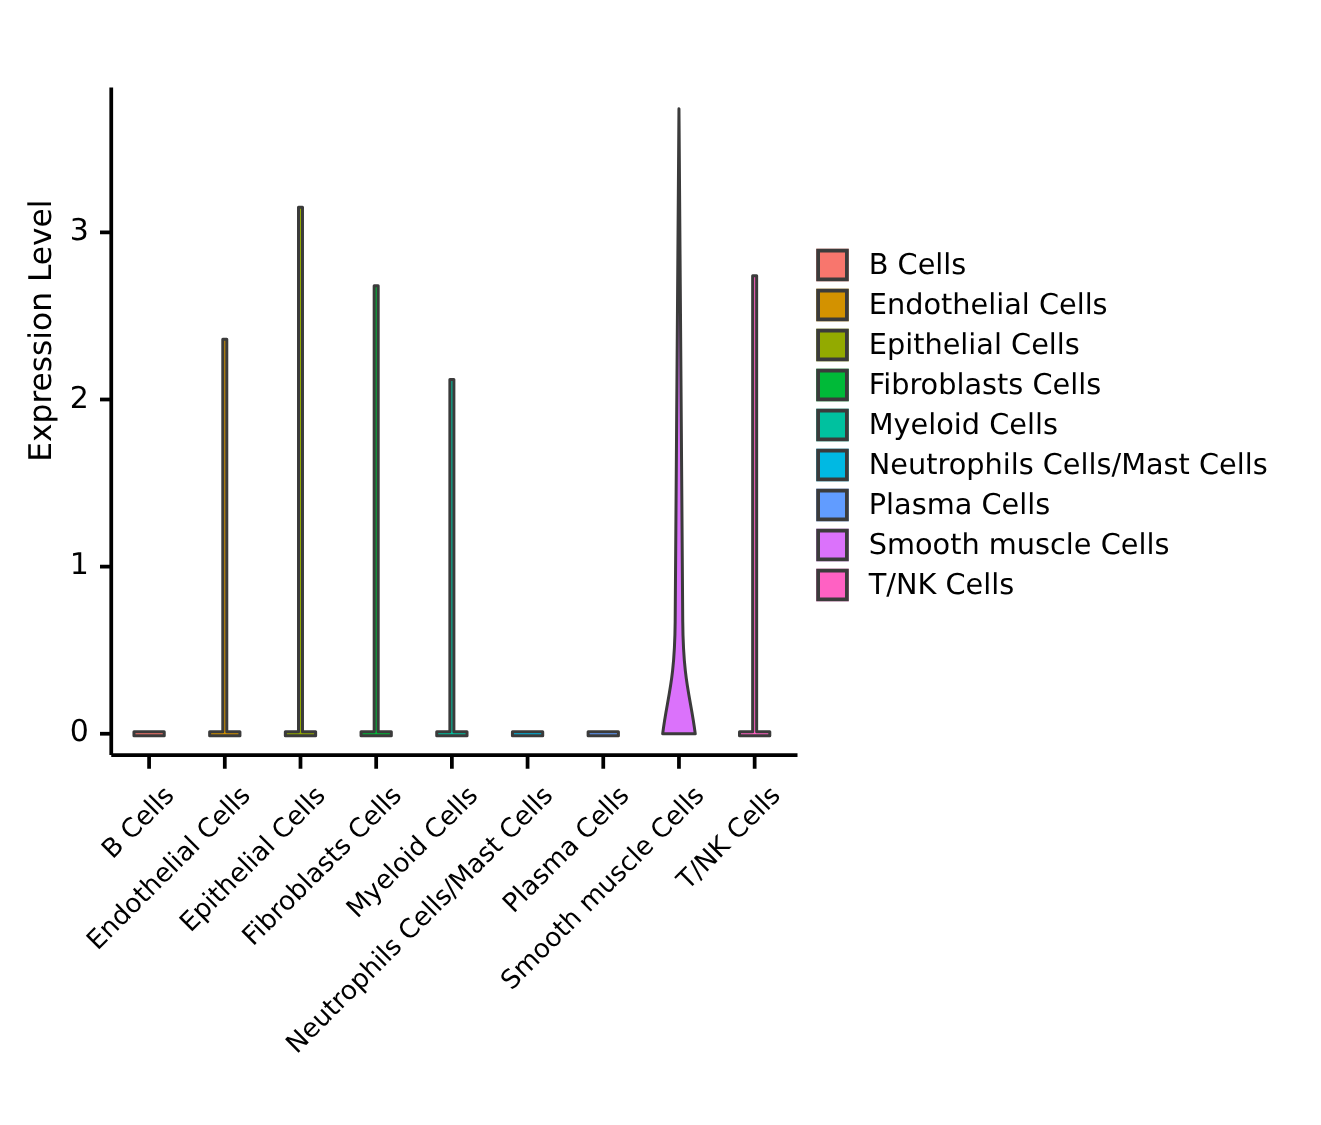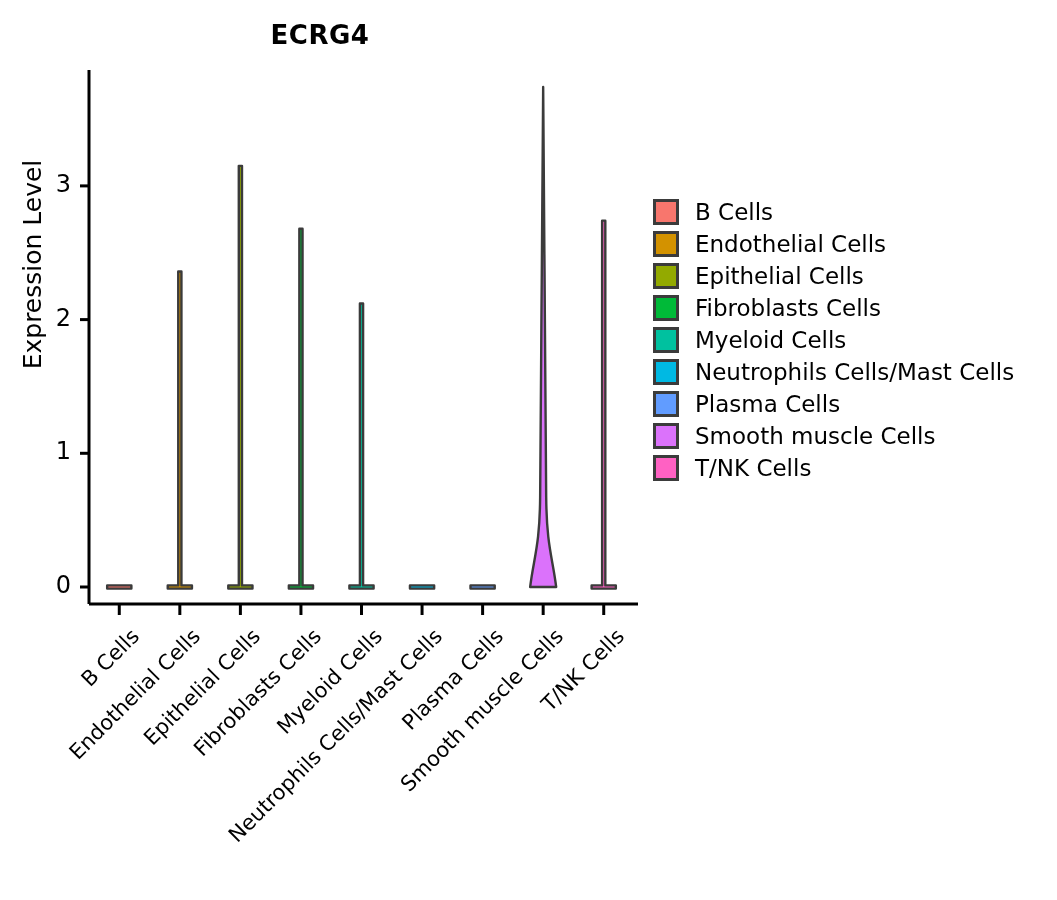--- a/index.html
+++ b/index.html
@@ -82,21 +82,20 @@
     line-height: 1;
     white-space: nowrap;
     font-family: "DejaVu Sans", sans-serif;
   }
 </style>
 </head>
 <body>
 
 <div id="figure">
 
-  <div class="plot-title">ECRG4</div>
 
   <div class="ylabel">Expression Level</div>
 
   <svg id="plot-svg" width="1057" height="900" style="position:absolute;left:0;top:0;">
       <line x1="89" y1="70" x2="89" y2="604" stroke="#000000" stroke-width="3"></line>
       <line x1="89" y1="604" x2="638" y2="604" stroke="#000000" stroke-width="3"></line>
       <line x1="80" y1="587" x2="89" y2="587" stroke="#000000" stroke-width="3"></line>
       <line x1="80" y1="453.3" x2="89" y2="453.3" stroke="#000000" stroke-width="3"></line>
       <line x1="80" y1="319.6" x2="89" y2="319.6" stroke="#000000" stroke-width="3"></line>
       <line x1="80" y1="185.90000000000003" x2="89" y2="185.90000000000003" stroke="#000000" stroke-width="3"></line>

